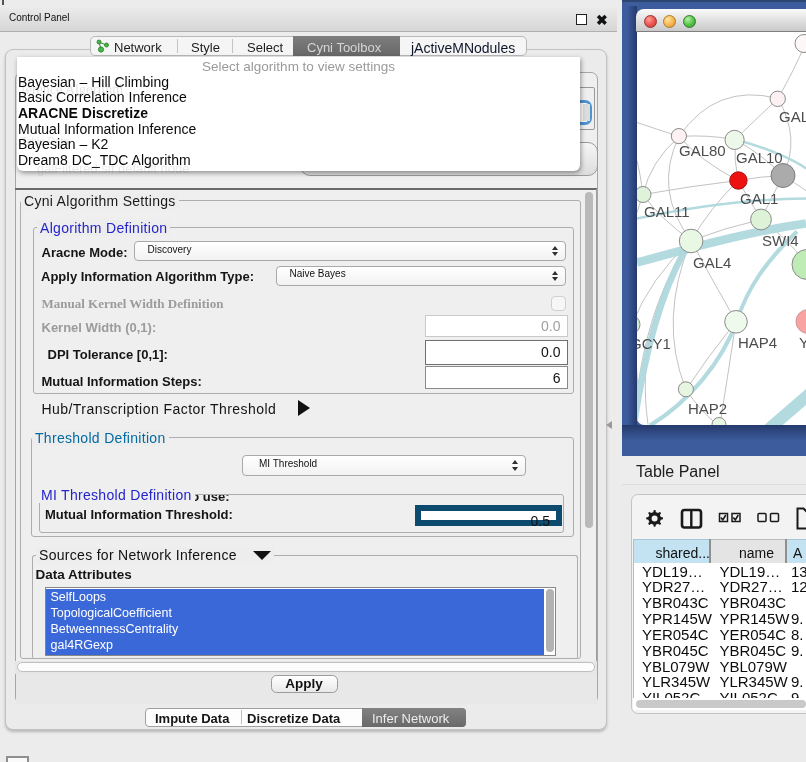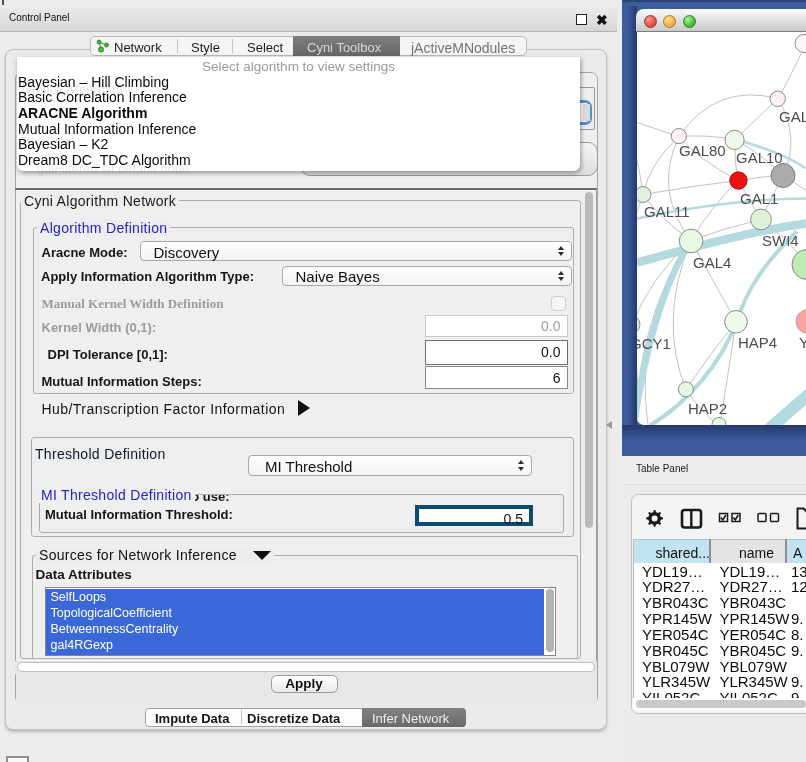--- a/index.html
+++ b/index.html
@@ -1,21 +1,21 @@
 <!DOCTYPE html>
 <html><head><meta charset="utf-8">
 <style>
   html,body{margin:0;padding:0;}
   body{width:806px;height:762px;position:relative;background:#ececec;
        font-family:"Liberation Sans",sans-serif;overflow:hidden;}
   .abs{position:absolute;}
   .lbl{font-size:13px;font-weight:bold;color:#151515;white-space:nowrap;}
   .glbl{font-size:13px;font-weight:bold;color:#9b9b9b;white-space:nowrap;}
   .combo{position:absolute;background:linear-gradient(#ffffff,#f2f2f2);border:1px solid #a9a9a9;
-         border-radius:4px;box-sizing:border-box;font-size:15px;color:#111;margin-left:6px;}
+         border-radius:4px;box-sizing:border-box;font-size:10px;color:#111;}
   .combo .ctext{position:absolute;left:13px;top:1.5px;white-space:nowrap;}
   .spin{position:absolute;right:5px;top:0;bottom:0;width:10px;}
   .spin:before{content:"";position:absolute;left:2px;top:4px;border-left:3.2px solid transparent;
       border-right:3.2px solid transparent;border-bottom:4.5px solid #2e2e2e;}
   .spin:after{content:"";position:absolute;left:2px;bottom:4px;border-left:3.2px solid transparent;
       border-right:3.2px solid transparent;border-top:4.5px solid #2e2e2e;}
   .inp{position:absolute;background:#fff;box-sizing:border-box;font-size:14px;color:#111;
        text-align:right;padding-right:6px;}
   .grp{position:absolute;border:1px solid #adadad;border-radius:3px;box-sizing:border-box;}
   .gtitle{position:absolute;background:#ededed;padding:0 3px;font-size:14px;letter-spacing:0.3px;white-space:nowrap;}
@@ -55,28 +55,28 @@
   <line x1="3" y1="3" x2="5" y2="10" stroke="#2e8b2e" stroke-width="1"></line>
   <line x1="3" y1="3" x2="10" y2="6" stroke="#2e8b2e" stroke-width="1"></line>
   <circle cx="3" cy="3" r="2" fill="#49b849" stroke="#1f7a1f" stroke-width="0.8"></circle>
   <circle cx="5" cy="10.5" r="2.6" fill="#49b849" stroke="#1f7a1f" stroke-width="0.8"></circle>
   <circle cx="10.5" cy="6" r="2" fill="#49b849" stroke="#1f7a1f" stroke-width="0.8"></circle>
 </svg>
 <div class="abs" style="left:114px;top:40px;font-size:13px;color:#1c1c1c;">Network</div>
 <div class="abs" style="left:191px;top:40px;font-size:13px;color:#1c1c1c;">Style</div>
 <div class="abs" style="left:247px;top:40px;font-size:13px;color:#1c1c1c;">Select</div>
 <div class="abs" style="left:307px;top:40px;font-size:13px;color:#d6d6d6;">Cyni Toolbox</div>
-<div class="abs" style="left:411px;top:39.5px;font-size:14px;color:#737373;">jActiveMNodules</div>
+<div class="abs" style="left:411px;top:39.5px;font-size:14px;color:#0f172a;">jActiveMNodules</div>
 
 <div class="abs" style="left:15px;top:188px;width:582px;height:1.5px;background:#6a6a6a;"></div>
 <div class="abs" style="left:596px;top:189px;width:1px;height:484px;background:#9e9e9e;"></div>
 <div class="abs" style="left:584.5px;top:192px;width:8.5px;height:336px;background:#b9b9b9;border-radius:4.5px;"></div>
 
 <div class="grp" style="left:20px;top:200px;width:561px;height:459px;"></div>
-<div class="gtitle" style="left:21px;top:193px;color:#1a1a1a;">Cyni Algorithm Network</div>
+<div class="gtitle" style="left:21px;top:193px;color:#1a1a1a;">Cyni Algorithm Settings</div>
 
 <div class="grp" style="left:33px;top:227px;width:541px;height:167px;"></div>
 <div class="gtitle" style="left:37px;top:220px;color:#2424cc;">Algorithm Definition</div>
 <div class="lbl abs" style="left:41.5px;top:245px;">Aracne Mode:</div>
 <div class="combo" style="left:133.5px;top:241px;width:432.5px;height:20px;">
   <div class="ctext">Discovery</div>
     <div class="spin"></div>
   </div>
 <div class="lbl abs" style="left:41px;top:269px;">Apply Information Algorithm Type:</div>
 <div class="combo" style="left:275.5px;top:265.5px;width:290.5px;height:20.5px;">
@@ -89,35 +89,35 @@
 <div class="inp" style="left:424.5px;top:314.5px;width:143px;height:22.5px;border:1px solid #c9c9c9;
      color:#a0a0a0;line-height:21px;">0.0</div>
 <div class="glbl abs" style="left:41.5px;top:320px;">Kernel Width (0,1):</div>
 <div class="inp" style="left:424.5px;top:340px;width:143px;height:25px;border:1px solid #707070;
      line-height:23px;">0.0</div>
 <div class="lbl abs" style="left:41.5px;top:346.5px;padding-left:6px;">DPI Tolerance [0,1]:</div>
 <div class="inp" style="left:424.5px;top:365.5px;width:143px;height:23.5px;border:1px solid #8a8a8a;
      line-height:22px;">6</div>
 <div class="lbl abs" style="left:41.5px;top:374px;">Mutual Information Steps:</div>
 
-<div class="abs" style="left:41.5px;top:400.5px;font-size:14px;letter-spacing:0.45px;color:#141414;white-space:nowrap;">Hub/Transcription Factor Information</div>
+<div class="abs" style="left:41.5px;top:400.5px;font-size:14px;letter-spacing:0.45px;color:#141414;white-space:nowrap;">Hub/Transcription Factor Threshold</div>
 <div class="abs" style="left:297.5px;top:400px;width:0;height:0;border-top:8px solid transparent;
      border-bottom:8px solid transparent;border-left:12.5px solid #111;"></div>
 
 <div class="grp" style="left:31px;top:437px;width:543px;height:100px;"></div>
-<div class="gtitle" style="left:32px;top:446px;color:#0f172a;">Threshold Definition</div>
+<div class="gtitle" style="left:32px;top:430px;color:#0369a1;">Threshold Definition</div>
 <div class="lbl abs" style="left:81.5px;top:456.5px;margin-top:32px;">Which threshold to use:</div>
 <div class="combo" style="left:242px;top:455px;width:284px;height:21px;">
   <div class="ctext" style="left:16px;">MI Threshold</div>
     <div class="spin"></div>
   </div>
 <div class="grp" style="left:38.5px;top:493.5px;width:525px;height:39px;"></div>
 <div class="gtitle" style="left:38px;top:486.5px;color:#2424cc;background:#efefef;">MI Threshold Definition</div>
 <div class="lbl abs" style="left:45px;top:507px;">Mutual Information Threshold:</div>
-<div class="inp" style="left:415px;top:504.5px;width:118px;height:21.5px;border:4px solid #0c4a6e;
+<div class="inp" style="left:415px;top:504.5px;width:147px;height:21.5px;border:6px solid #0c4a6e;
      line-height:20px;">0.5</div>
 
 <div class="grp" style="left:31.5px;top:555px;width:546px;height:104px;border-bottom:none;"></div>
 <div class="gtitle" style="left:36px;top:546.5px;color:#111;font-size:14px;">Sources for Network Inference
   <span style="display:inline-block;width:0;height:0;border-left:9px solid transparent;
      border-right:9px solid transparent;border-top:9.5px solid #111;margin-left:12px;"></span></div>
 <div class="lbl abs" style="left:35.5px;top:566.5px;font-size:13.5px;">Data Attributes</div>
 <div class="abs" style="left:44.5px;top:587px;width:511.5px;height:69px;background:#fff;
      border:1px solid #868686;box-sizing:border-box;"></div>
 <div class="abs" style="left:46px;top:588.5px;width:498px;height:66px;background:#3a68d8;"></div>
@@ -143,21 +143,21 @@
 <div class="abs" style="left:372px;top:710.5px;font-size:13px;color:#ededed;">Infer Network</div>
 
 <div class="abs" style="left:6px;top:756px;width:19px;height:10px;background:#fafafa;border:2px solid #8f8f8f;"></div>
 
 <div class="abs" style="left:17px;top:56.5px;width:563px;height:114.5px;background:#fff;
      border-radius:0 0 6px 6px;box-shadow:1px 2px 5px rgba(0,0,0,0.4);"></div>
 <div class="abs" style="left:17px;top:59px;width:563px;text-align:center;font-size:13.5px;color:#9a9a9a;">Select algorithm to view settings</div>
 <div class="abs" style="left:21px;top:82px;font-size:14px;color:rgba(40,40,40,0.13);font-family:Liberation Serif, serif;">ference Algorithm</div>
 <div class="abs" style="left:21px;top:136px;font-size:10px;color:rgba(40,40,40,0.11);">Table Data</div>
 <div class="abs" style="left:37px;top:161px;font-size:13px;color:rgba(40,40,40,0.10);">galFiltered.sif default node</div>
-<div class="abs" style="left:18px;top:74.5px;font-size:14px;color:#0a0a0a;line-height:15.7px;white-space:nowrap;">Bayesian – Hill Climbing<br>Basic Correlation Inference<br><b>ARACNE Algorithm</b><br>Mutual Information Inference<br>Bayesian – K2<br>Dream8 DC_TDC Algorithm</div>
+<div class="abs" style="left:18px;top:74.5px;font-size:14px;color:#0a0a0a;line-height:15.7px;white-space:nowrap;">Bayesian – Hill Climbing<br>Basic Correlation Inference<br><b>ARACNE Discretize</b><br>Mutual Information Inference<br>Bayesian – K2<br>Dream8 DC_TDC Algorithm</div>
 
 <div class="abs" style="left:606px;top:421px;width:0;height:0;border-top:4px solid transparent;border-bottom:4px solid transparent;border-right:6px solid #9a9a9a;"></div>
 
 <div class="abs" style="left:622px;top:0;width:184px;height:456px;background:#3d5c9e;"></div>
 <div class="abs" style="left:622px;top:0;width:184px;height:2px;background:#2b4673;"></div>
 
 <div class="abs" style="left:627px;top:6px;width:10px;height:419px;
      background:linear-gradient(to right,rgba(18,30,66,0),rgba(18,30,66,0.55));"></div>
 <div class="abs" style="left:622px;top:425px;width:184px;height:16px;
      background:linear-gradient(rgba(18,30,66,0.55),rgba(18,30,66,0));"></div>
@@ -243,21 +243,21 @@
     <text x="630" y="348.5">GCY1</text>
     <text x="738" y="347.5">HAP4</text>
     <text x="799" y="347.5">Y</text>
     <text x="688" y="413">HAP2</text>
   </g>
 </svg>
 </div>
 
 <div class="abs" style="left:622px;top:456px;width:184px;height:29px;background:#ededed;
      border-bottom:1px solid #dcdcdc;box-sizing:border-box;">
-  <div class="abs" style="left:14px;top:7px;font-size:10px;color:#1c1c1c;">Table Panel</div>
+  <div class="abs" style="left:14px;top:7px;font-size:16px;color:#1c1c1c;">Table Panel</div>
 </div>
 <div class="abs" style="left:622px;top:485px;width:184px;height:277px;background:#ebebeb;"></div>
 
 <div class="abs" style="left:630.5px;top:494px;width:176px;height:220px;background:#f3f3f3;
      border:1px solid #c2c2c2;border-radius:7px 0 0 7px;box-sizing:border-box;"></div>
 
 <svg class="abs" style="left:630px;top:494px;" width="176" height="45" viewBox="630 494 176 45">
   <g fill="#1a1a1a">
     <path d="M653.8,510 l1.6,0 l0.5,2.2 a6.5,6.5 0 0 1 2.1,0.9 l1.9,-1.2 l1.2,1.2 l-1.2,1.9 a6.5,6.5 0 0 1 0.9,2.1 l2.2,0.5 l0,1.6 l-2.2,0.5 a6.5,6.5 0 0 1 -0.9,2.1 l1.2,1.9 l-1.2,1.2 l-1.9,-1.2 a6.5,6.5 0 0 1 -2.1,0.9 l-0.5,2.2 l-1.6,0 l-0.5,-2.2 a6.5,6.5 0 0 1 -2.1,-0.9 l-1.9,1.2 l-1.2,-1.2 l1.2,-1.9 a6.5,6.5 0 0 1 -0.9,-2.1 l-2.2,-0.5 l0,-1.6 l2.2,-0.5 a6.5,6.5 0 0 1 0.9,-2.1 l-1.2,-1.9 l1.2,-1.2 l1.9,1.2 a6.5,6.5 0 0 1 2.1,-0.9 z M654.6,515.6 a3,3 0 1 0 0,6 a3,3 0 1 0 0,-6 z"></path>
   </g>

